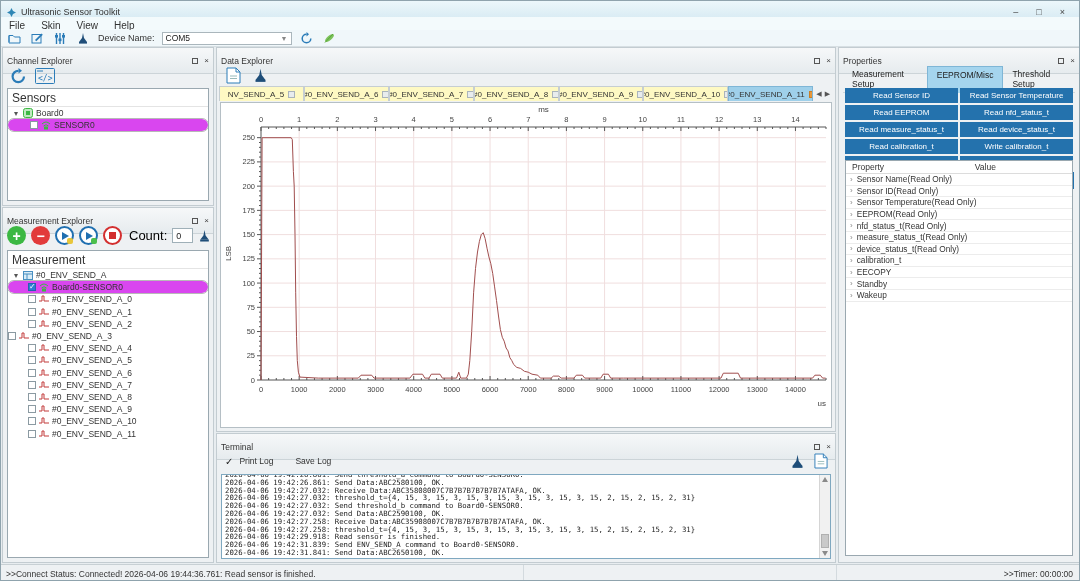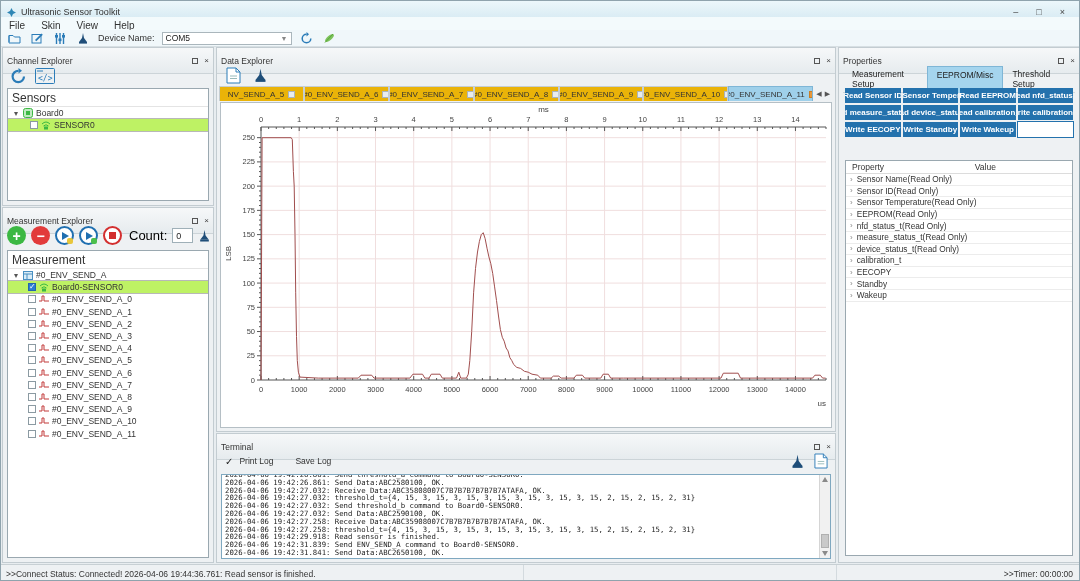--- a/index.html
+++ b/index.html
@@ -17,55 +17,55 @@
   
   .panel{position:absolute;background:#eef1f3;border:1px solid #c3ccd1;}
   .phead{height:26px;background:linear-gradient(#f6f8f9,#e6ebee);border-bottom:1px solid #ccd4d8;display:flex;align-items:center;padding:0 4px;font-size:8.5px;color:#333;}
   .phead .sp{flex:1}
   .pin{width:6px;height:6px;border:1px solid #555;margin-right:6px;}
   .px{font-size:8px;color:#444;line-height:1;}
   .whitebox{position:absolute;background:#fff;border:1px solid #9aa8b0;overflow:hidden;}
   
   .tree-hd{font-size:12px;color:#333;padding:2px 4px 1px;border-bottom:1px solid #e4e4e4;}
   .trow{display:flex;align-items:center;height:12.2px;font-size:8.5px;color:#333;white-space:nowrap;gap:3px;}
-  .trow.sel{background:#bef264;outline:1px solid #b8b8b8;}
+  .trow.sel{background:#d946ef;outline:1px solid #b8b8b8;border-radius:6px;}
   .arrow9{font-size:8px;color:#555;width:8px;text-align:center;}
   .cb{width:8px;height:8px;border:1px solid #8b9aa2;background:#fff;flex:0 0 auto;position:relative;}
   .cb.on{background:#2b7cd3;border-color:#2465ad;}
   .cb.on:after{content:"✓";position:absolute;left:0px;top:-2px;color:#fff;font-size:8px;}
   .mini{width:10px;height:10px;flex:0 0 auto;display:inline-flex;}
   
   .circ{width:19px;height:19px;border-radius:50%;display:inline-flex;align-items:center;justify-content:center;position:relative;flex:0 0 auto;}
   .circ.green{background:#3cb843;color:#fff;font-size:14px;font-weight:bold;line-height:1;}
   .circ.red{background:#e23b3b;color:#fff;font-size:14px;font-weight:bold;line-height:1;}
   .circ.blue{background:#fff;border:2px solid #1f6fb0;}
   .circ.blue .tri{width:0;height:0;border-left:7px solid #1f6fb0;border-top:4.5px solid transparent;border-bottom:4.5px solid transparent;margin-left:2px;}
   .badge{position:absolute;right:-1px;bottom:-1px;width:6px;height:6px;border-radius:2px;}
   .circ.stop{background:#fff;border:2px solid #d32f2f;}
   .circ.stop .sq{width:7px;height:7px;background:#d32f2f;}
   .cnt-input{width:44px;height:15px;border:1px solid #9fb0b8;background:#fff;font-size:9px;padding:0 3px;display:flex;align-items:center;color:#222;}
   
   .tabbar{position:absolute;display:flex;align-items:flex-end;font-size:8px;color:#333;}
-  .dtab{height:15px;display:flex;align-items:center;justify-content:center;gap:4px;padding:0 4px;border:1px solid #c6ced2;border-bottom:none;background:#eab308;white-space:nowrap;overflow:hidden;}
+  .dtab{height:15px;display:flex;align-items:center;justify-content:center;gap:4px;padding:0 4px;border:1px solid #c6ced2;border-bottom:none;background:#fef9c3;white-space:nowrap;overflow:hidden;}
   .dtab .closebox{width:7px;height:7px;border:1px solid #aab4ba;background:#e8ecee;flex:0 0 auto;}
   .dtab.active{background:#9fd0ea;border-color:#7fb6d6;}
   .dtab.active .closebox{background:#e8973a;border-color:#c97d25;}
   .tnav{display:flex;align-items:center;gap:3px;height:15px;padding:0 3px;font-size:7px;color:#555;}
   
   .logtools{position:absolute;display:flex;align-items:center;font-size:8.5px;color:#333;gap:6px;}
   .loglines{font-family:"DejaVu Sans Mono",monospace;font-size:7.3px;line-height:7.8px;color:#222;white-space:pre;margin-top:-4px;padding-left:3px;}
   .vscroll{position:absolute;top:0;right:0;bottom:0;width:11px;background:#f1f1f1;border-left:1px solid #d5d5d5;}
   .vs-up{position:absolute;top:2px;left:2px;width:0;height:0;border-left:3.5px solid transparent;border-right:3.5px solid transparent;border-bottom:5px solid #8a8a8a;}
   .vs-dn{position:absolute;bottom:2px;left:2px;width:0;height:0;border-left:3.5px solid transparent;border-right:3.5px solid transparent;border-top:5px solid #8a8a8a;}
   .vs-th{position:absolute;left:1px;right:1px;height:14px;bottom:10px;background:#c9c9c9;border:1px solid #b0b0b0;}
   
   .ptabs{position:absolute;display:flex;font-size:8.5px;color:#222;}
   .ptab{padding:3px 9px 3px;border-bottom:1px solid #cfd6da;}
   .ptab.active{background:#a5d5ee;border:1px solid #7fb6d6;border-bottom:none;}
-  .btn-grid{position:absolute;display:grid;grid-template-columns:1fr 1fr 1fr 1fr;gap:2px;font-weight:bold;}
+  .btn-grid{position:absolute;display:grid;grid-template-columns:1fr 1fr;gap:2px;}
   .pbtn{background:#2472ad;color:#fff;font-size:8px;height:15px;display:flex;align-items:center;justify-content:center;white-space:nowrap;overflow:hidden;padding:0 2px;}
   .pbtn.empty{background:#fff;outline:1px solid #2472ad;}
   .prop-hd{display:flex;font-size:8.5px;color:#333;border-bottom:1px solid #dcdcdc;height:13px;align-items:center;}
   .prow{display:flex;align-items:center;height:11.6px;font-size:8.3px;color:#333;border-bottom:1px solid #ececec;gap:4px;padding-left:4px;white-space:nowrap;}
   .prow .chev{color:#888;font-size:8px;}
   
   .statusbar{position:absolute;left:0;top:563px;width:100%;height:18px;background:#eef1f3;border-top:1px solid #c8d0d4;display:flex;align-items:center;font-size:8.5px;color:#333;}
   .status-seg{height:100%;display:flex;align-items:center;padding:0 5px;border-right:1px solid #d3dade;}
   svg{display:block;}
 </style>
@@ -269,21 +269,21 @@
           </div>
           <div class="trow" style="padding-left: 20px;">
             <span class="cb"></span>
             <span class="mini">
               <svg width="10" height="10" viewBox="0 0 10 10">
                 <path d="M0 7 H3 V2 H5 V7 H10" fill="none" stroke="#c23b3b"></path>
               </svg>
             </span>
             <span>#0_ENV_SEND_A_2</span>
           </div>
-          <div class="trow" style="padding-left: 20px;">
+          <div class="trow" style="">
             <span class="cb"></span>
             <span class="mini">
               <svg width="10" height="10" viewBox="0 0 10 10">
                 <path d="M0 7 H3 V2 H5 V7 H10" fill="none" stroke="#c23b3b"></path>
               </svg>
             </span>
             <span>#0_ENV_SEND_A_3</span>
           </div>
           <div class="trow" style="padding-left: 20px;">
             <span class="cb"></span>

